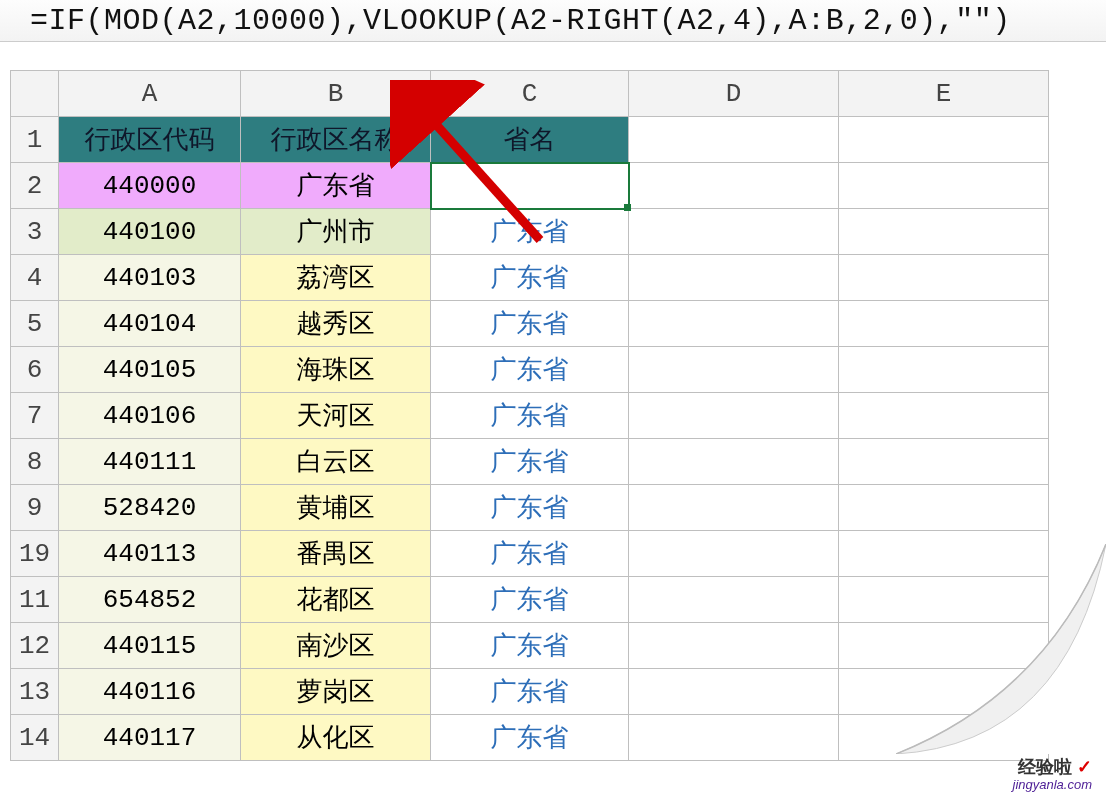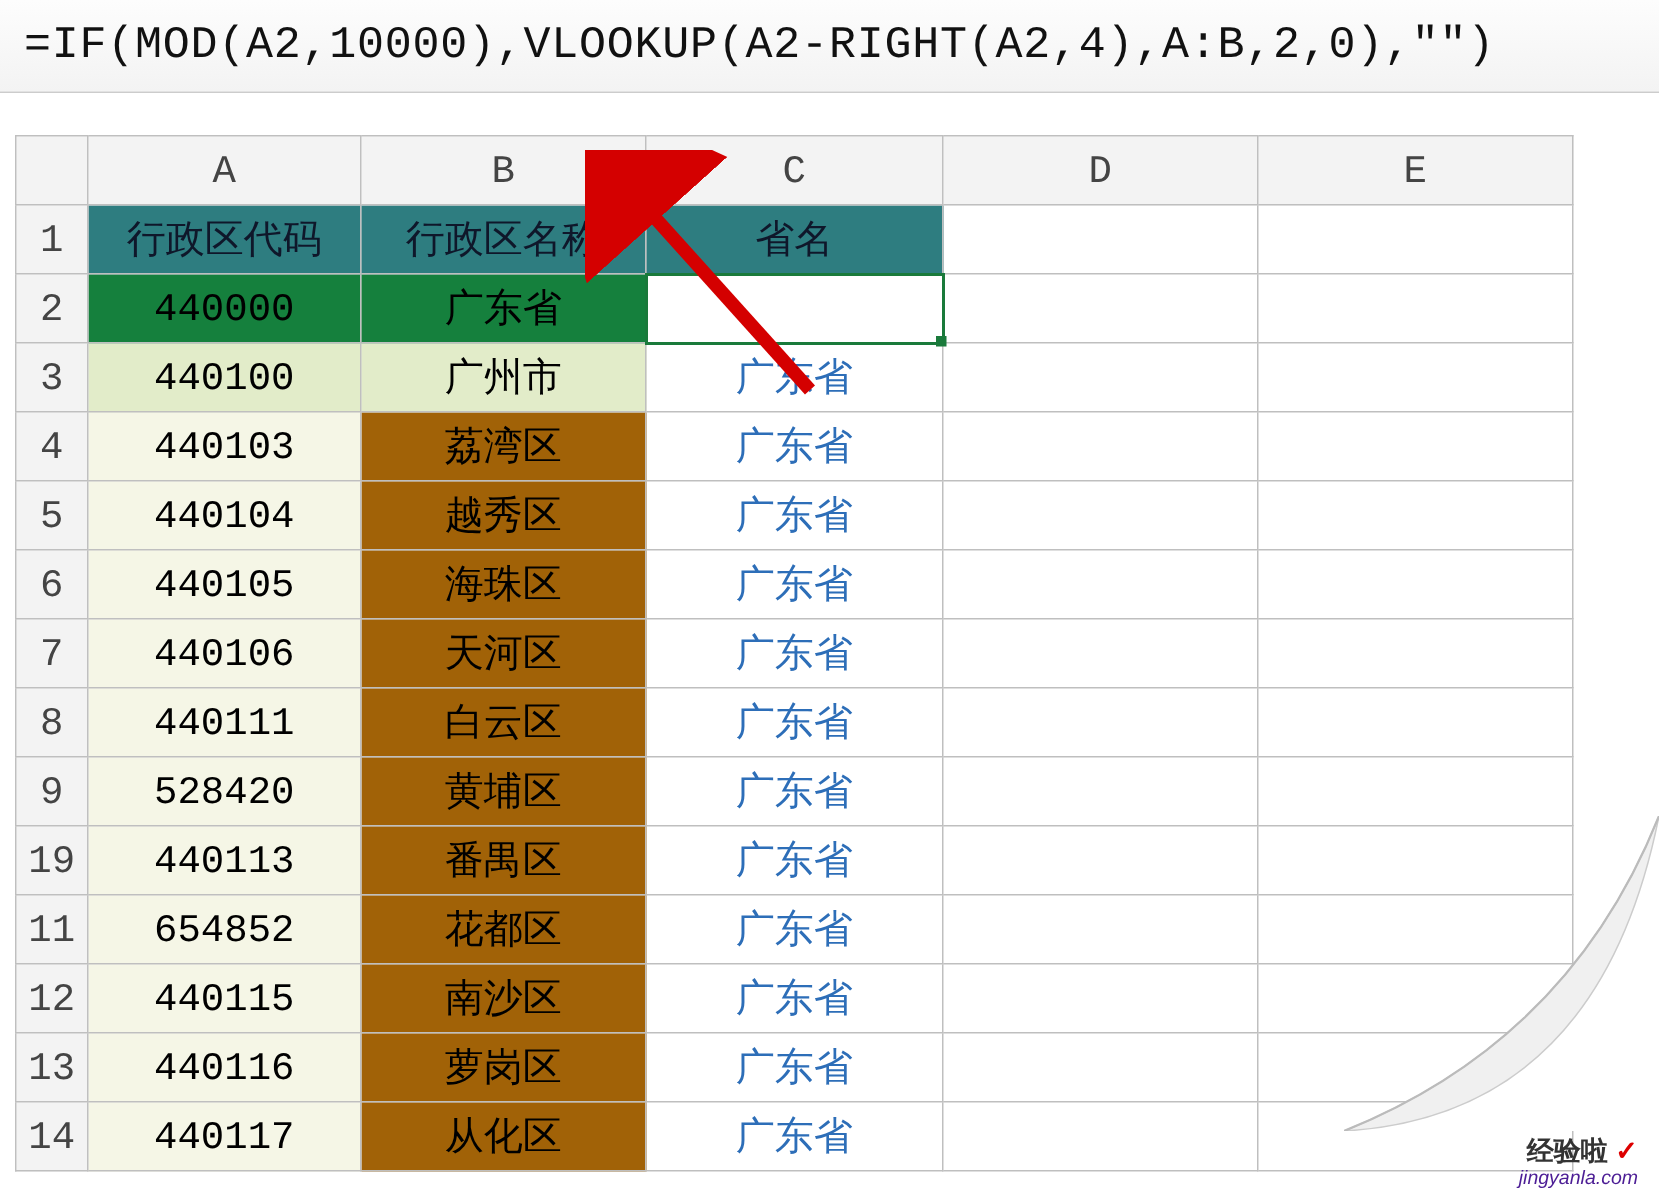--- a/index.html
+++ b/index.html
@@ -6,26 +6,26 @@
   body {
     width: 1106px;
     height: 792px;
     background: #fff;
     font-family: "SimSun", "Microsoft YaHei", sans-serif;
     position: relative;
     overflow: hidden;
   }
   .formula-bar {
     width: 100%;
-    height: 62px;
+    height: 42px;
     border-bottom: 1px solid #ccc;
     background: linear-gradient(#fdfdfd,#f3f3f3);
     display: flex;
     align-items: center;
-    padding-left: 16px;
+    padding-left: 30px;
     font-family: "Courier New", monospace;
     font-size: 30px;
     letter-spacing: 0.5px;
     color: #111;
     white-space: nowrap;
   }
   .sheet-wrap {
     padding: 28px 0 0 10px;
     position: relative;
   }
@@ -63,24 +63,24 @@
   .w-b { width: 190px; }
   .w-c { width: 198px; }
   .w-d { width: 210px; }
   .w-e { width: 210px; }
   .hdr-cell {
     background: #2e7d80;
     color: #0f172a;
     font-weight: normal;
   }
   .cell-a { background: #f5f6e6; font-family: "Courier New", monospace; font-size:26px;}
-  .cell-b { background: #a16207; font-size:28px; }
+  .cell-b { background: #fef9c3; font-size:28px; }
   .cell-c { color: #2d6eb8; font-size:28px;}
   .row-green .cell-a,
-  .row-green .cell-b { background: #15803d; }
+  .row-green .cell-b { background: #f0abfc; }
   .row-green2 .cell-a,
   .row-green2 .cell-b { background: #e2ecc9; }
   .selected-cell {
     position: relative;
     outline: 2px solid #1a7a3b;
     outline-offset: -1px;
   }
   .selected-cell::after {
     content: "";
     position: absolute;

